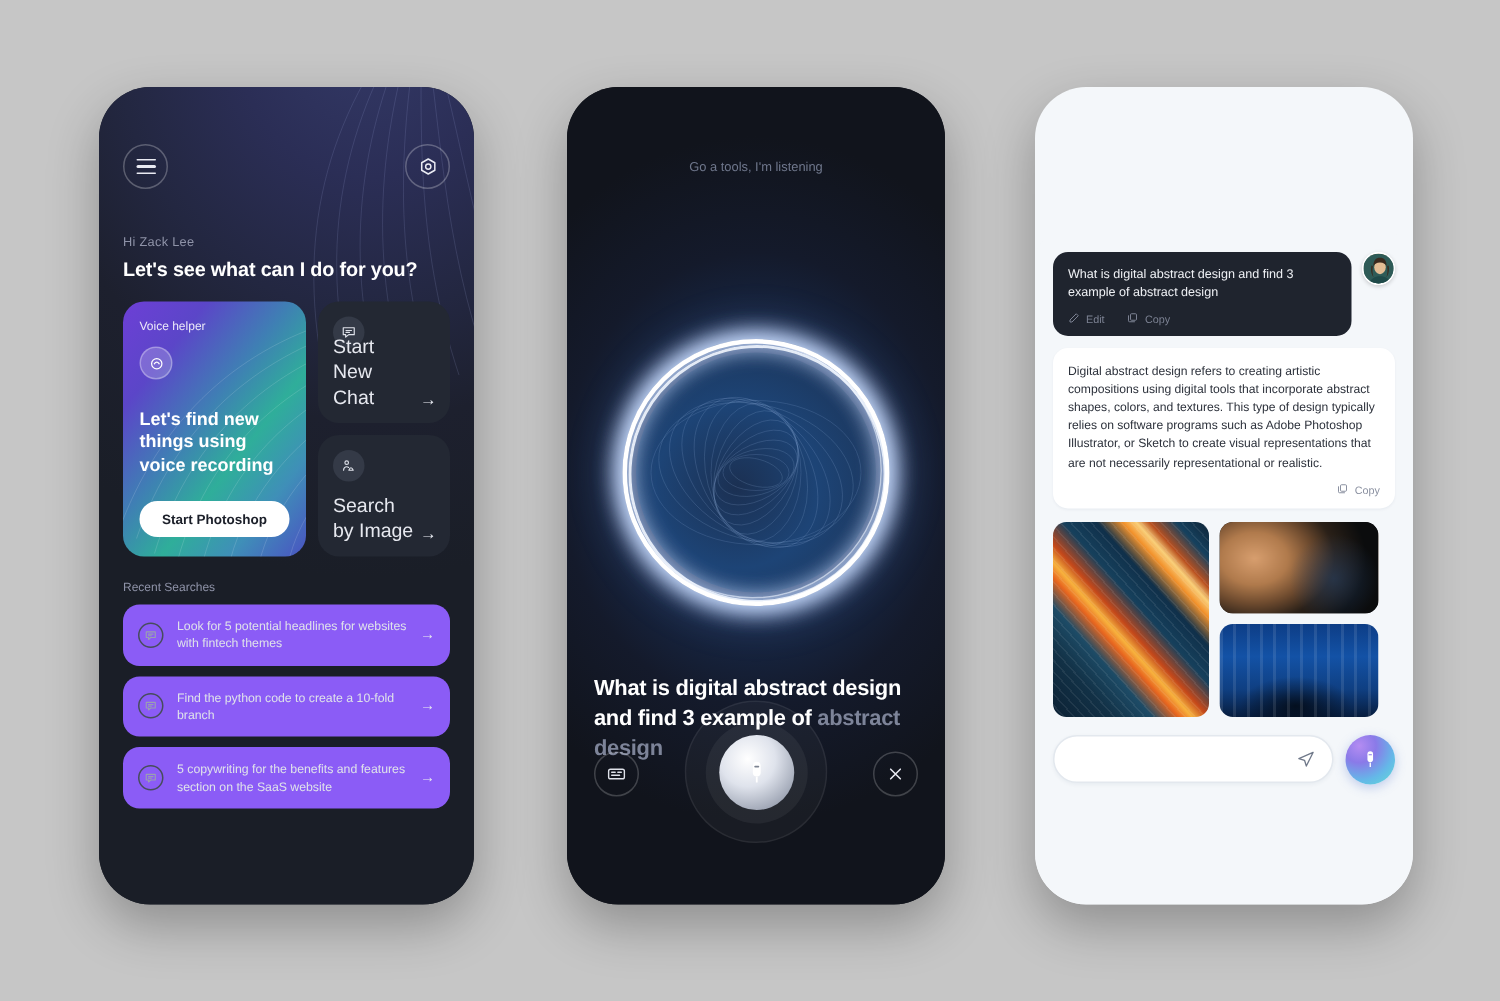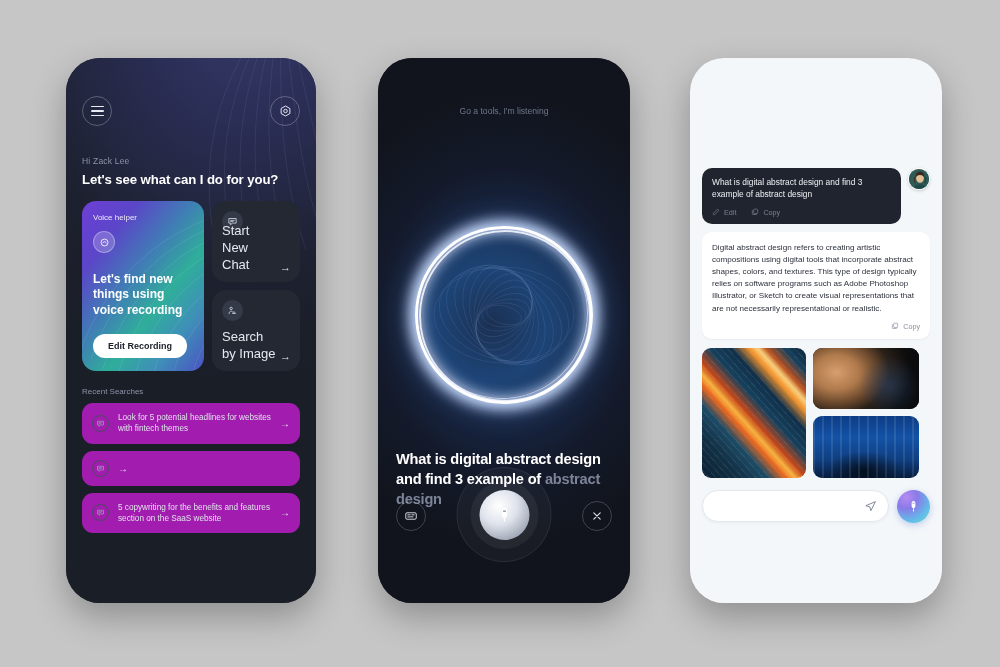--- a/index.html
+++ b/index.html
@@ -79,21 +79,21 @@
     width: 21px; height: 21px; border-radius: 50%; background: #343a47;
     display: flex; align-items: center; justify-content: center;
   }
   .mini-row { position: absolute; left: 10px; right: 9px; bottom: 8px; display: flex; align-items: flex-end; justify-content: space-between; }
   .mini-label { color: #e6e8ef; font-size: 13px; line-height: 1.3; max-width: 54px; }
   .arrow { color: #e6e8ef; font-size: 11px; line-height: 1; padding-bottom: 1px; }
 
   .recent-title { color: #8f93a8; font-size: 8px; margin-top: 16px; margin-bottom: 7px; }
   .rs-item {
     display: flex; align-items: center; gap: 9px;
-    background: #a21caf; border-radius: 11px; padding: 9px 10px; margin-bottom: 7px;
+    background: #8b5cf6; border-radius: 11px; padding: 9px 10px; margin-bottom: 7px;
   }
   .rs-ico {
     width: 17px; height: 17px; min-width: 17px; border-radius: 50%;
     border: 1px solid #474d5c; display: flex; align-items: center; justify-content: center;
   }
   .rs-text { flex: 1; color: #dfe2ea; font-size: 8.2px; line-height: 1.38; }
   .rs-arrow { color: #e6e8ef; font-size: 10px; }
 
   
   .p2-bg {
@@ -295,21 +295,21 @@
             </g>
           </svg>
           <div class="vc-label">Voice helper</div>
           <div class="vc-ico">
             <svg width="11" height="11" viewBox="0 0 24 24" fill="none" stroke="#ffffff" stroke-width="1.8">
               <circle cx="12" cy="12" r="7.5"></circle>
               <path d="M8.5 12 Q12 7.5 15.5 12" stroke-linecap="round"></path>
             </svg>
           </div>
           <div class="vc-desc">Let's find new things using voice recording</div>
-          <button class="vc-btn">Edit Recording</button>
+          <button class="vc-btn">Start Photoshop</button>
         </div>
 
         <div class="p1-side">
           <div class="mini-card">
             <div class="mini-ico">
               <svg width="11" height="11" viewBox="0 0 24 24" fill="none" stroke="#dfe2ea" stroke-width="1.7">
                 <path d="M4 5.5h16v10H12l-4.5 3.5V15.5H4z" stroke-linejoin="round"></path>
                 <path d="M8 9.5h8M8 12.2h5" stroke-linecap="round"></path>
               </svg>
             </div>
@@ -348,20 +348,21 @@
         <span class="rs-arrow">→</span>
       </div>
 
       <div class="rs-item">
         <span class="rs-ico">
           <svg width="9" height="9" viewBox="0 0 24 24" fill="none" stroke="#9aa0b0" stroke-width="2">
             <path d="M4 6h16v10h-8l-4 3.5V16H4z" stroke-linejoin="round"></path>
             <path d="M8 10h8M8 12.8h5" stroke-linecap="round"></path>
           </svg>
         </span>
+        <span class="rs-text">Find the python code to create a 10-fold branch</span>
         <span class="rs-arrow">→</span>
       </div>
 
       <div class="rs-item">
         <span class="rs-ico">
           <svg width="9" height="9" viewBox="0 0 24 24" fill="none" stroke="#9aa0b0" stroke-width="2">
             <path d="M4 6h16v10h-8l-4 3.5V16H4z" stroke-linejoin="round"></path>
             <path d="M8 10h8M8 12.8h5" stroke-linecap="round"></path>
           </svg>
         </span>

